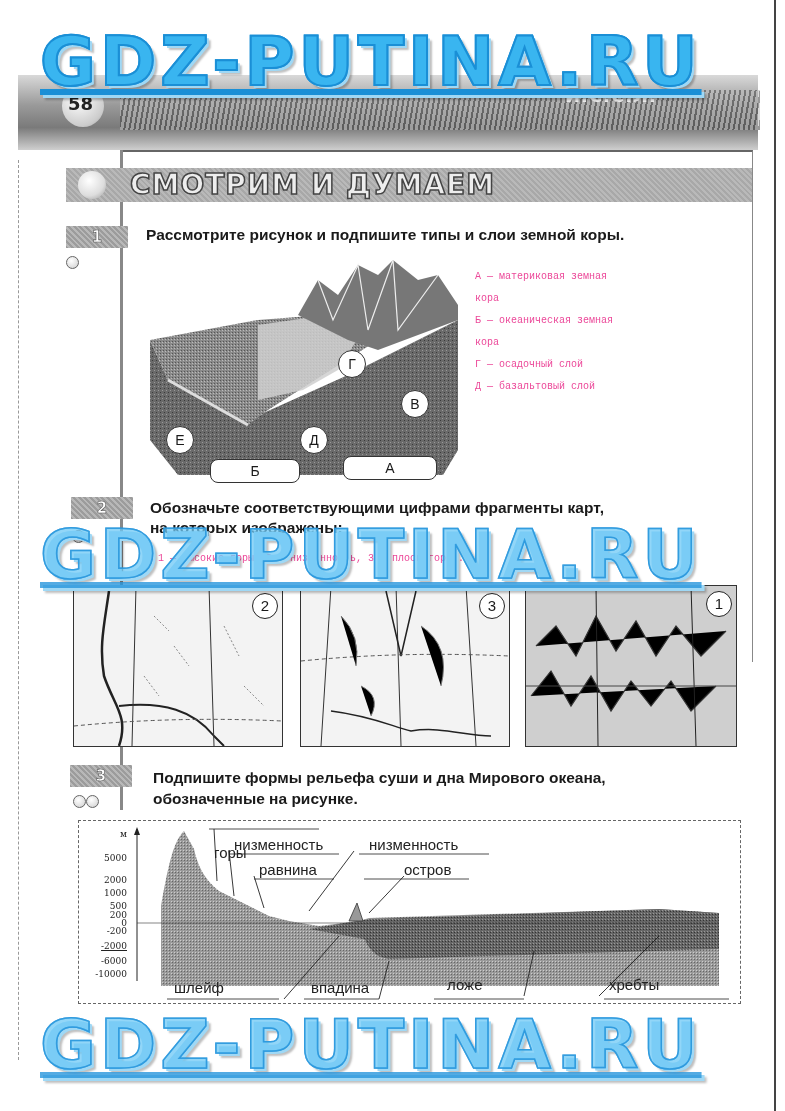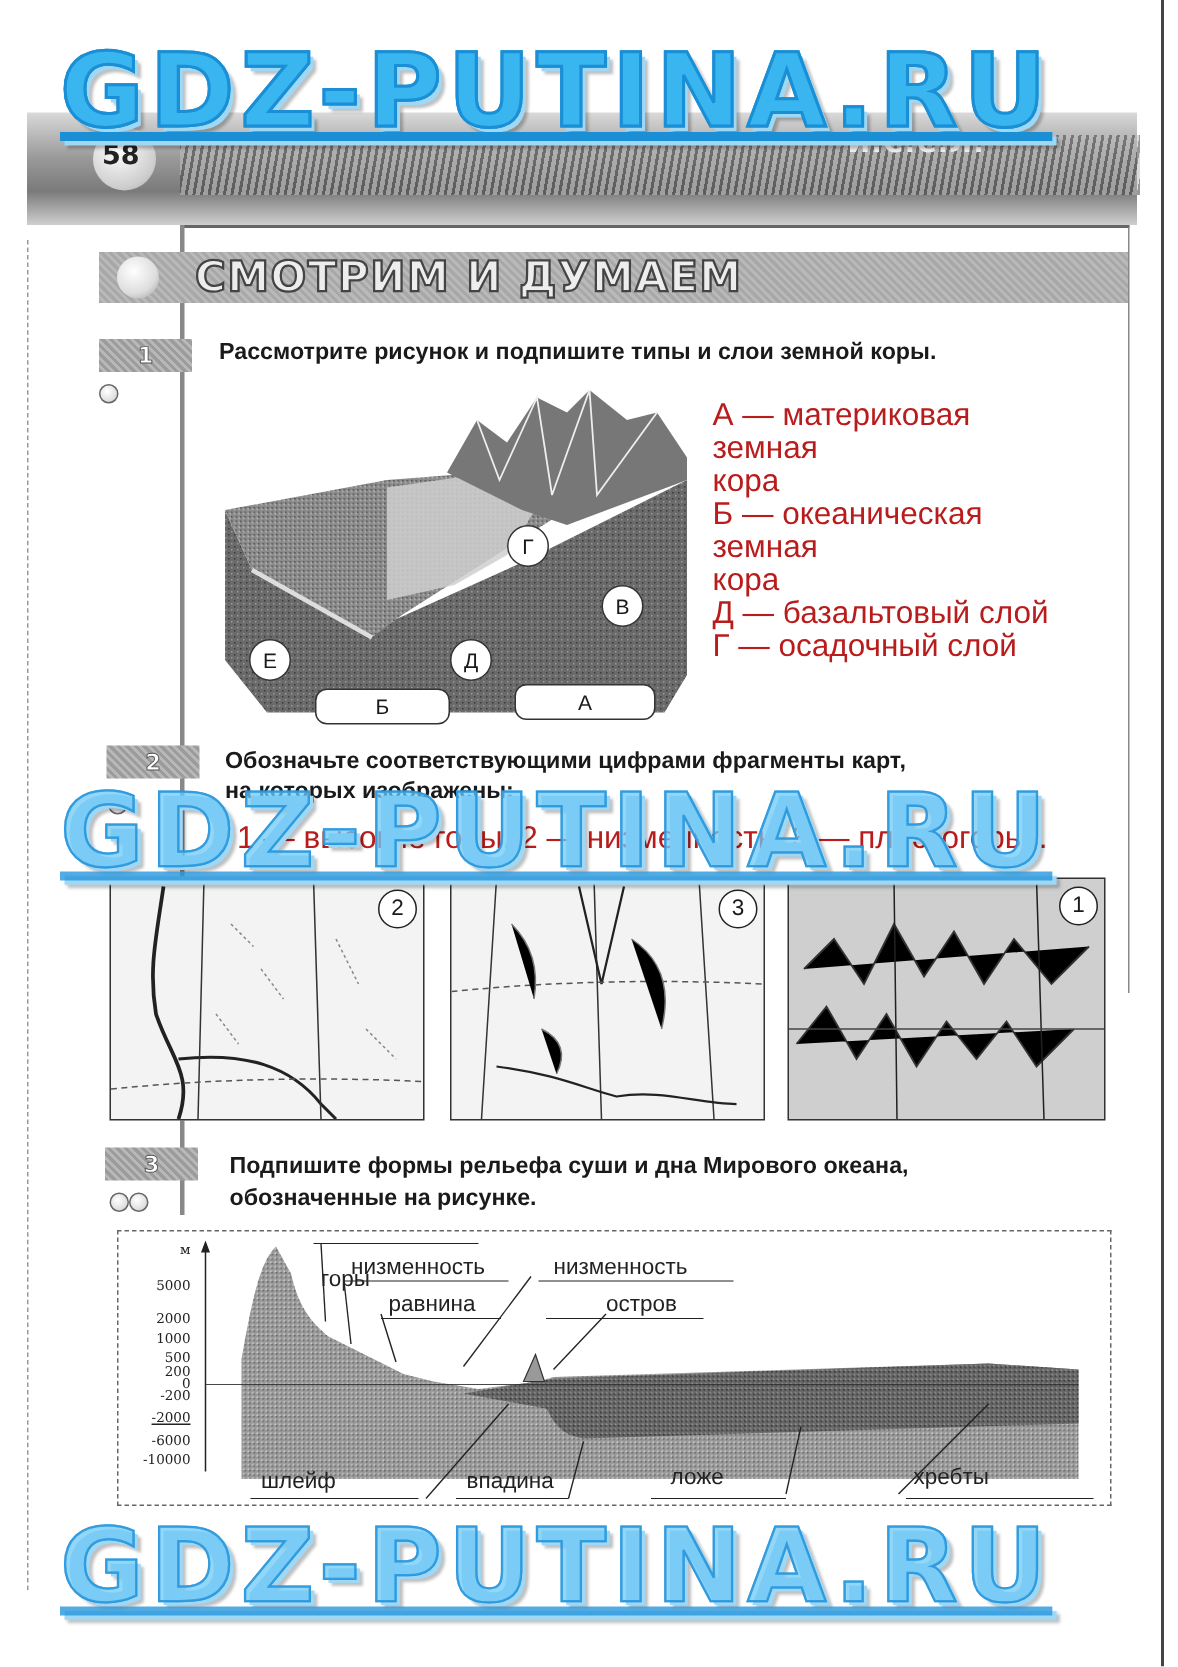--- a/index.html
+++ b/index.html
@@ -30,21 +30,21 @@
     background: radial-gradient(circle at 40% 35%,#fff,#ddd 60%,#999); }
   .section-title { left:130px; top:168px; font-size:28px; font-weight:bold; color:#ededed;
     letter-spacing:1px; -webkit-text-stroke:1.5px #444; font-family:"DejaVu Sans", sans-serif; line-height:34px; }
 
   .ex-num { width:62px; height:22px; background:repeating-linear-gradient(45deg,#9c9c9c 0 2px,#b8b8b8 2px 4px);
     color:#fff; font-weight:bold; font-size:15px; text-align:center; line-height:22px; -webkit-text-stroke:.6px #555; }
   .diff-dot { width:11px; height:11px; border-radius:50%; border:1px solid #666;
     background: radial-gradient(circle at 40% 35%,#fff,#ddd 70%,#888); }
 
   .task { font-family:"Liberation Sans", sans-serif; font-weight:bold; font-size:15.5px; color:#1a1a1a; line-height:20px; }
-  .serif { font-family:Liberation Sans, sans-serif; font-size:21px; color:#b91c1c; line-height:22px; }
+  .serif { font-family:Liberation Mono, monospace; font-size:10px; color:#ec4899; line-height:22px; }
 
   
   .crust { left:148px; top:260px; width:315px; height:220px; }
   .bubble { width:26px; height:26px; border-radius:50%; background:#fff; border:1px solid #333;
     font-family:"Liberation Sans", sans-serif; font-size:14px; text-align:center; line-height:26px; }
   .pill { height:22px; border:1px solid #333; border-radius:8px; background:#fff;
     font-family:"Liberation Sans", sans-serif; font-size:14px; text-align:center; line-height:22px; }
 
   
   .map { top:585px; height:160px; border:1.5px solid #333; background:#f3f3f3; overflow:hidden; }
@@ -116,22 +116,22 @@
   <div class="abs bubble" style="left:152px;top:166px;">Д</div>
   <div class="abs pill" style="left:62px;top:199px;width:88px;">Б</div>
   <div class="abs pill" style="left:195px;top:196px;width:92px;">А</div>
 </div>
 
 <div class="abs" style="left:475px;top:266px;width:240px;">
   <div class="serif">А — материковая  земная</div>
   <div class="serif">кора</div>
   <div class="serif">Б — океаническая земная</div>
   <div class="serif">кора</div>
+  <div class="serif">Г — осадочный слой</div>
   <div class="serif">Д — базальтовый слой</div>
-  <div class="serif">Г — осадочный слой</div>
 </div>
 
 <div class="abs ex-num" style="left:71px;top:497px;">2</div>
 <div class="abs diff-dot" style="left:72px;top:530px;"></div>
 <div class="abs task" style="left:150px;top:498px;">Обозначьте соответствующими цифрами фрагменты карт,</div>
 <div class="abs task" style="left:150px;top:518px;">на которых изображены:</div>
 <div class="abs serif" style="left:158px;top:548px;">1 — высокие горы, 2 — низменность, 3 — плоскогорье.</div>
 
 <div class="abs map" style="left:73px;width:208px;">
   <svg width="208" height="160">

